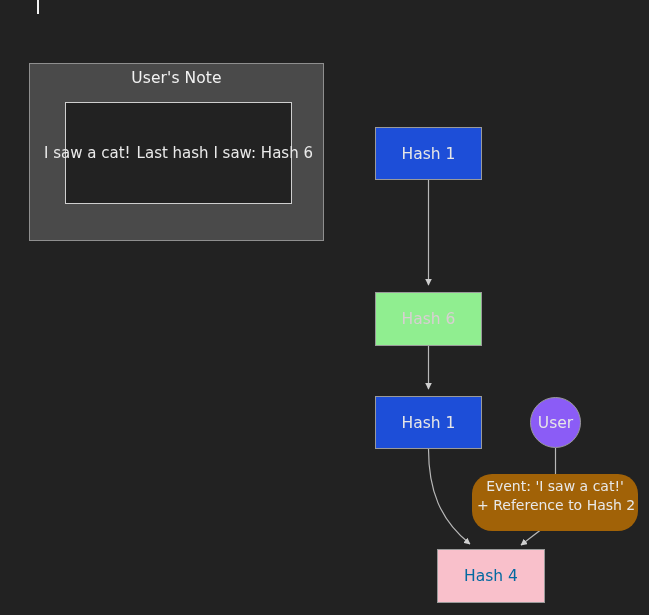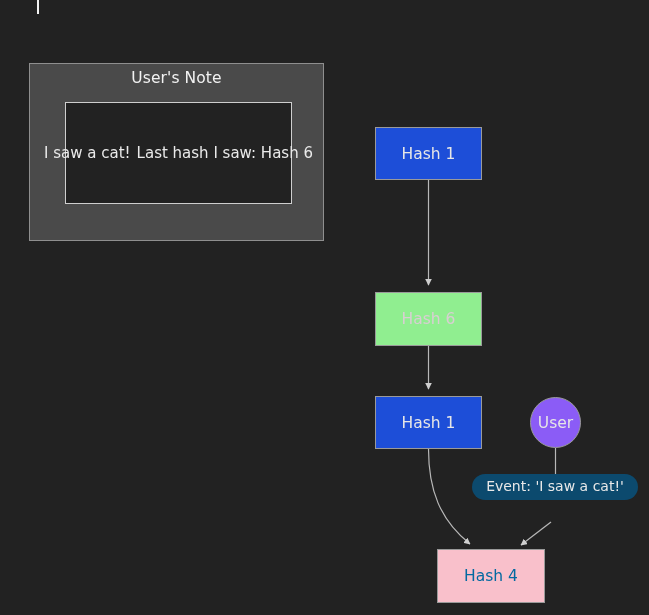--- a/index.html
+++ b/index.html
@@ -100,23 +100,23 @@
   #node-hash4 { left: 437px; top: 549px; width: 108px; height: 54px;
                 background: #f9c0cb; color: #0369a1; border-color: #9a9a9a; }
   #node-user  { left: 530px; top: 397px; width: 51px; height: 51px; }
 
   
   .edge-label {
     position: absolute;
     left: 472px;
     top: 474px;
     width: 166px;
-    padding: 3px 5px 4px 5px;
+    padding: 3px 5px 16px 5px;
     box-sizing: border-box;
-    background: #0c4a6e;
+    background: #a16207;
     color: #e8e8e8;
     font-size: 14px;
     line-height: 19px;
     text-align: center;
     white-space: nowrap;
     border-radius: 20px;
   }
 
   svg.edges {
     position: absolute;
@@ -182,15 +182,16 @@
   <div id="node-hash4" class="node node-rect">
     <span>Hash 4</span>
   </div>
 
   <div id="node-user" class="node node-circle">
     <span>User</span>
   </div>
 
   <div class="edge-label">
     <div>Event: 'I saw a cat!'</div>
+    <div>+ Reference to Hash 2</div>
   </div>
 
 </div>
 
 </body></html>

